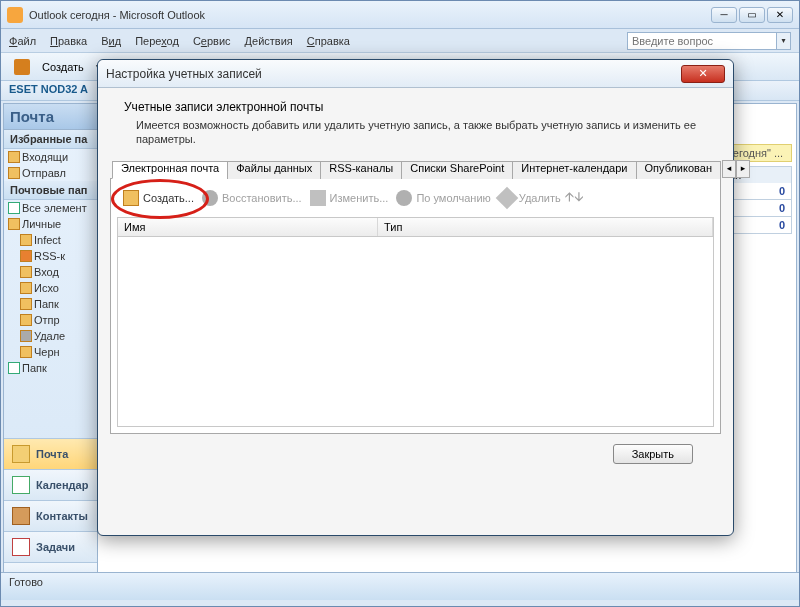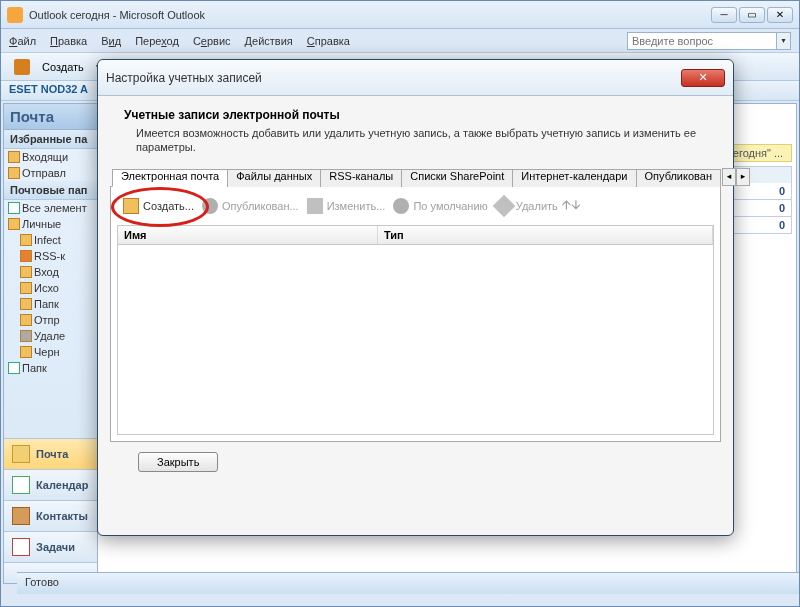--- a/index.html
+++ b/index.html
@@ -41,53 +41,53 @@
 .nico.cal{ background:#fff; border:1px solid #4a6; } 
 .nico.con{ background:#d59b5b; border:1px solid #a06020;} 
 .nico.task{ background:#fff; border:1px solid #c04040;} 
 
 .mainarea { flex:1; background:#fff; border:1px solid #9ab4d0; border-left:none; position:relative; }
 .rightcol { position:absolute; right:4px; top:40px; width:68px; }
 .tag { background:#fbf3b6; border:1px solid #e0cf70; padding:2px 4px; text-align:center; color:#555; margin-bottom:4px; }
 .ghdr { background:#e8f0f8; padding:2px 4px; border:1px solid #c0d0e0; border-bottom:none; }
 .gcell { background:#fff; padding:2px 6px; border:1px solid #c0d0e0; border-top:none; text-align:right; color:#2a4aa0; font-weight:bold; }
 
-.statusbar { position:absolute; bottom:12px; left:0; right:0; height:22px; background: linear-gradient(#e8f2fc,#cadff2); border-top:1px solid #9ab4d0; padding:3px 8px; color:#333;margin-left:16px; }
+.statusbar { position:absolute; bottom:6px; left:0; right:0; height:28px; background: linear-gradient(#e8f2fc,#cadff2); border-top:1px solid #9ab4d0; padding:3px 8px; color:#333; }
 
 
 .dialog { position:absolute; left:97px; top:59px; width:637px; height:477px; background:#f5f5f5; border:1px solid #2a4a6a; border-radius:6px; box-shadow: 0 4px 20px rgba(0,0,0,0.4); }
-.dlg-title { height:36px; background: linear-gradient(#f9fbfd,#e2ecf6); border-bottom:1px solid #b0c0d0; border-radius:6px 6px 0 0; display:flex; align-items:center; padding:0 8px; }
+.dlg-title { height:28px; background: linear-gradient(#f9fbfd,#e2ecf6); border-bottom:1px solid #b0c0d0; border-radius:6px 6px 0 0; display:flex; align-items:center; padding:0 8px; }
 .dlg-title span { color:#333; font-size:12px; }
 .dlg-close { margin-left:auto; width:44px; height:18px; background: linear-gradient(#e67a6a,#c73020); border:1px solid #8a2015; border-radius:3px; color:#fff; text-align:center; line-height:15px; font-size:11px; cursor:pointer; }
 .dlg-body { padding:12px 26px 8px 26px; }
-.dlg-h1 { font-weight:bold; font-size:12px; color:#000; margin-bottom:4px; }
+.dlg-h1 { font-weight:normal; font-size:12px; color:#000; margin-bottom:4px; }
 .dlg-sub { font-size:11px; color:#333; margin-left:12px; margin-bottom:14px; line-height:14px; }
 .tabs { display:flex; border-bottom:1px solid #a8a8a8; margin: 0 -14px; padding:0 2px; position:relative; }
 .tab { padding:0 8px; border:1px solid #a8a8a8; border-bottom:none; background:#efefef; margin-right:-1px; position:relative; top:1px; font-size:11px; white-space:nowrap; }
 .tab.active { background:#fff; top:1px; border-bottom:1px solid #fff; }
 .tab-scroll { display:flex; align-items:center; margin-left:2px; }
 .tsbtn { width:14px; height:18px; border:1px solid #a8a8a8; background:#efefef; text-align:center; line-height:15px; font-size:9px; }
 .tabpanel { border:1px solid #a8a8a8; border-top:none; margin:0 -14px; padding:6px; background:#fff; }
 .tbar { display:flex; align-items:center; padding:2px; position:relative; }
 .tbar .tbtn2 { display:flex; align-items:center; gap:4px; padding:2px 4px; color:#333; }
 .tbar .tbtn2.dis { color:#a0a0a0; }
 .tbar .tico2 { width:16px; height:16px; display:inline-block; }
 .tico2.new{ background:#f0c060; border:1px solid #c08020; }
 .tico2.rep{ background:#b0b0b0; border-radius:50%; }
 .tico2.edt{ background:#c0c0c0; }
 .tico2.def{ background:#b0b0b0; border-radius:50%; }
 .tico2.del{ background:#c0c0c0; transform:rotate(45deg); }
 .arrw { color:#a0a0a0; font-size:13px; }
 .circle { position:absolute; left:-6px; top:-6px; width:98px; height:40px; border:3px solid #d62018; border-radius:50%; pointer-events:none; }
 .listhdr { display:flex; background:linear-gradient(#fcfcfc,#ececec); border:1px solid #c8c8c8; margin-top:6px; }
-.listhdr div { padding:3px 6px; border-right:1px solid #d8d8d8;font-weight:bold; }
+.listhdr div { padding:3px 6px; border-right:1px solid #d8d8d8; }
 .lh-name { width:260px; }
 .lh-type { flex:1; }
 .listbody { height:190px; border:1px solid #c8c8c8; border-top:none; background:#fff; }
-.dlg-footer { display:flex; justify-content:flex-start; padding:10px 14px; }
+.dlg-footer { display:flex; justify-content:flex-end; padding:10px 14px; }
 .dlg-btn { padding:3px 18px; border:1px solid #888; border-radius:3px; background:linear-gradient(#fdfdfd,#e4e4e4); cursor:pointer; }
 .menuitem { cursor: default; }
 .menuitem u { text-decoration: underline; }
 </style>
 </head>
 <body>
 
 <div class="main-window">
 
   <div class="titlebar">
@@ -206,21 +206,21 @@
 
     <div class="tabpanel">
       <div class="tbar">
         <div class="circle"></div>
         <div class="tbtn2">
           <span class="tico2 new"></span>
           <span>Создать...</span>
         </div>
         <div class="tbtn2 dis">
           <span class="tico2 rep"></span>
-          <span>Опубликован...</span>
+          <span>Восстановить...</span>
         </div>
         <div class="tbtn2 dis">
           <span class="tico2 edt"></span>
           <span>Изменить...</span>
         </div>
         <div class="tbtn2 dis">
           <span class="tico2 def"></span>
           <span>По умолчанию</span>
         </div>
         <div class="tbtn2 dis">

